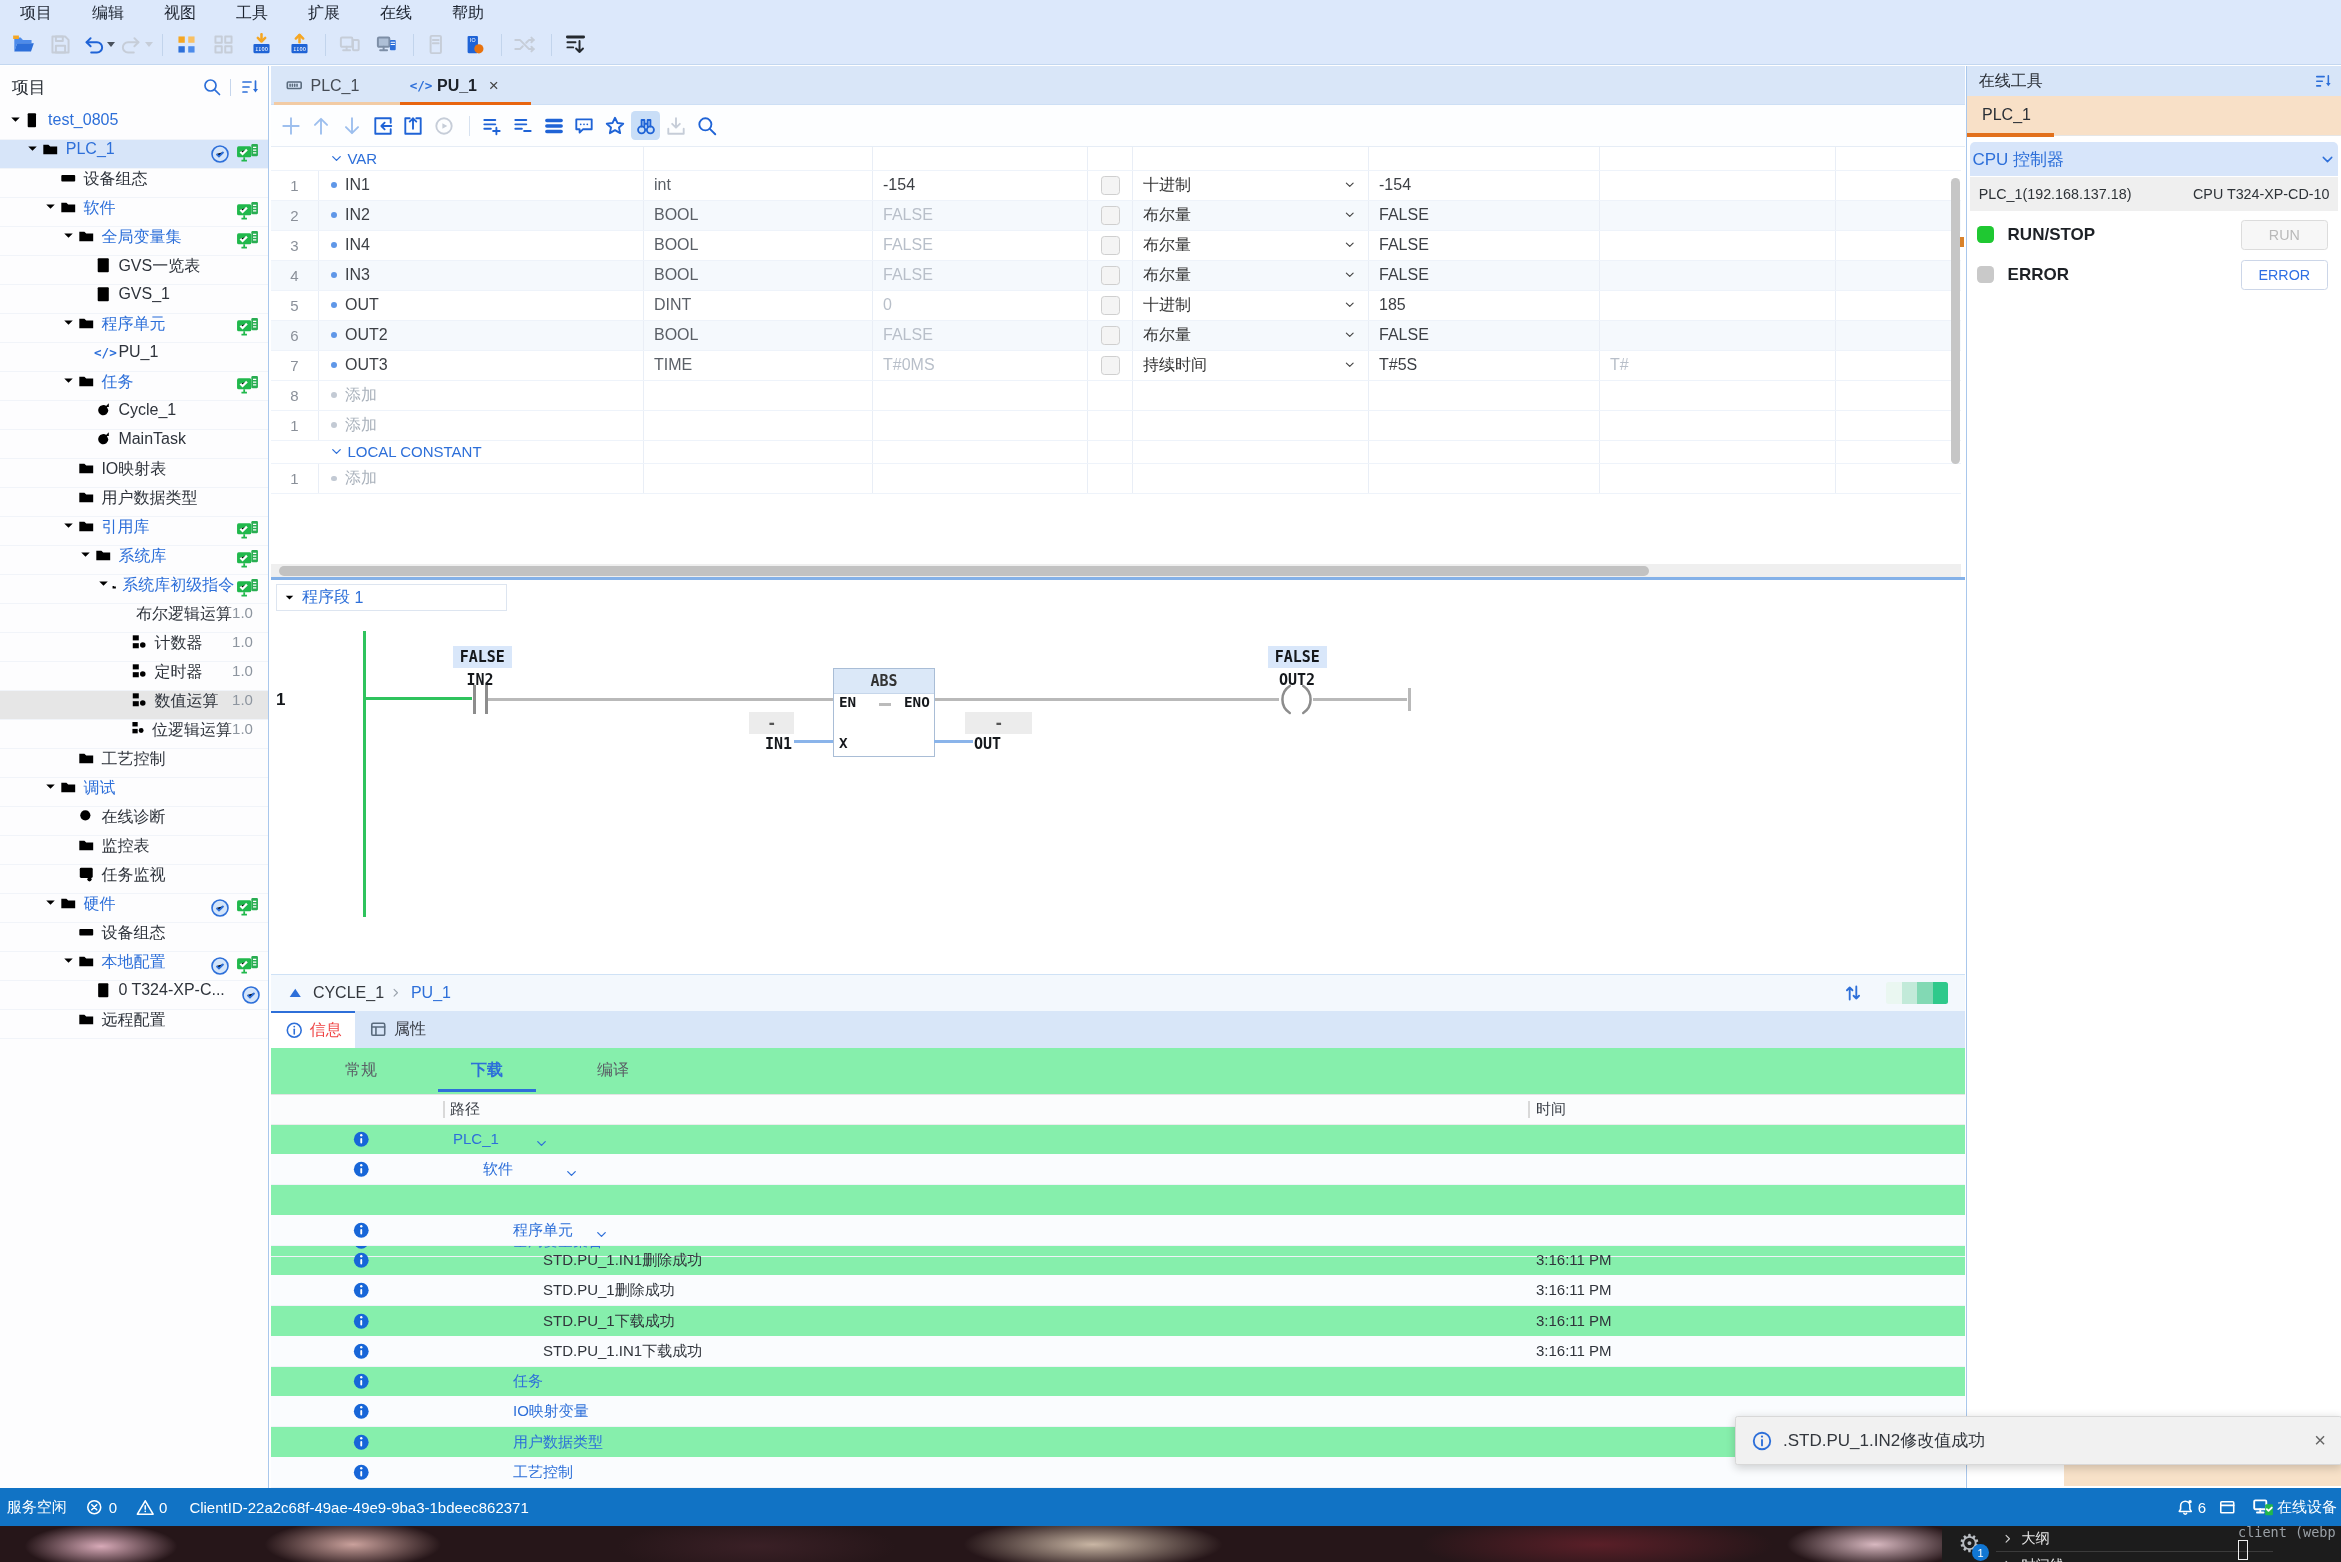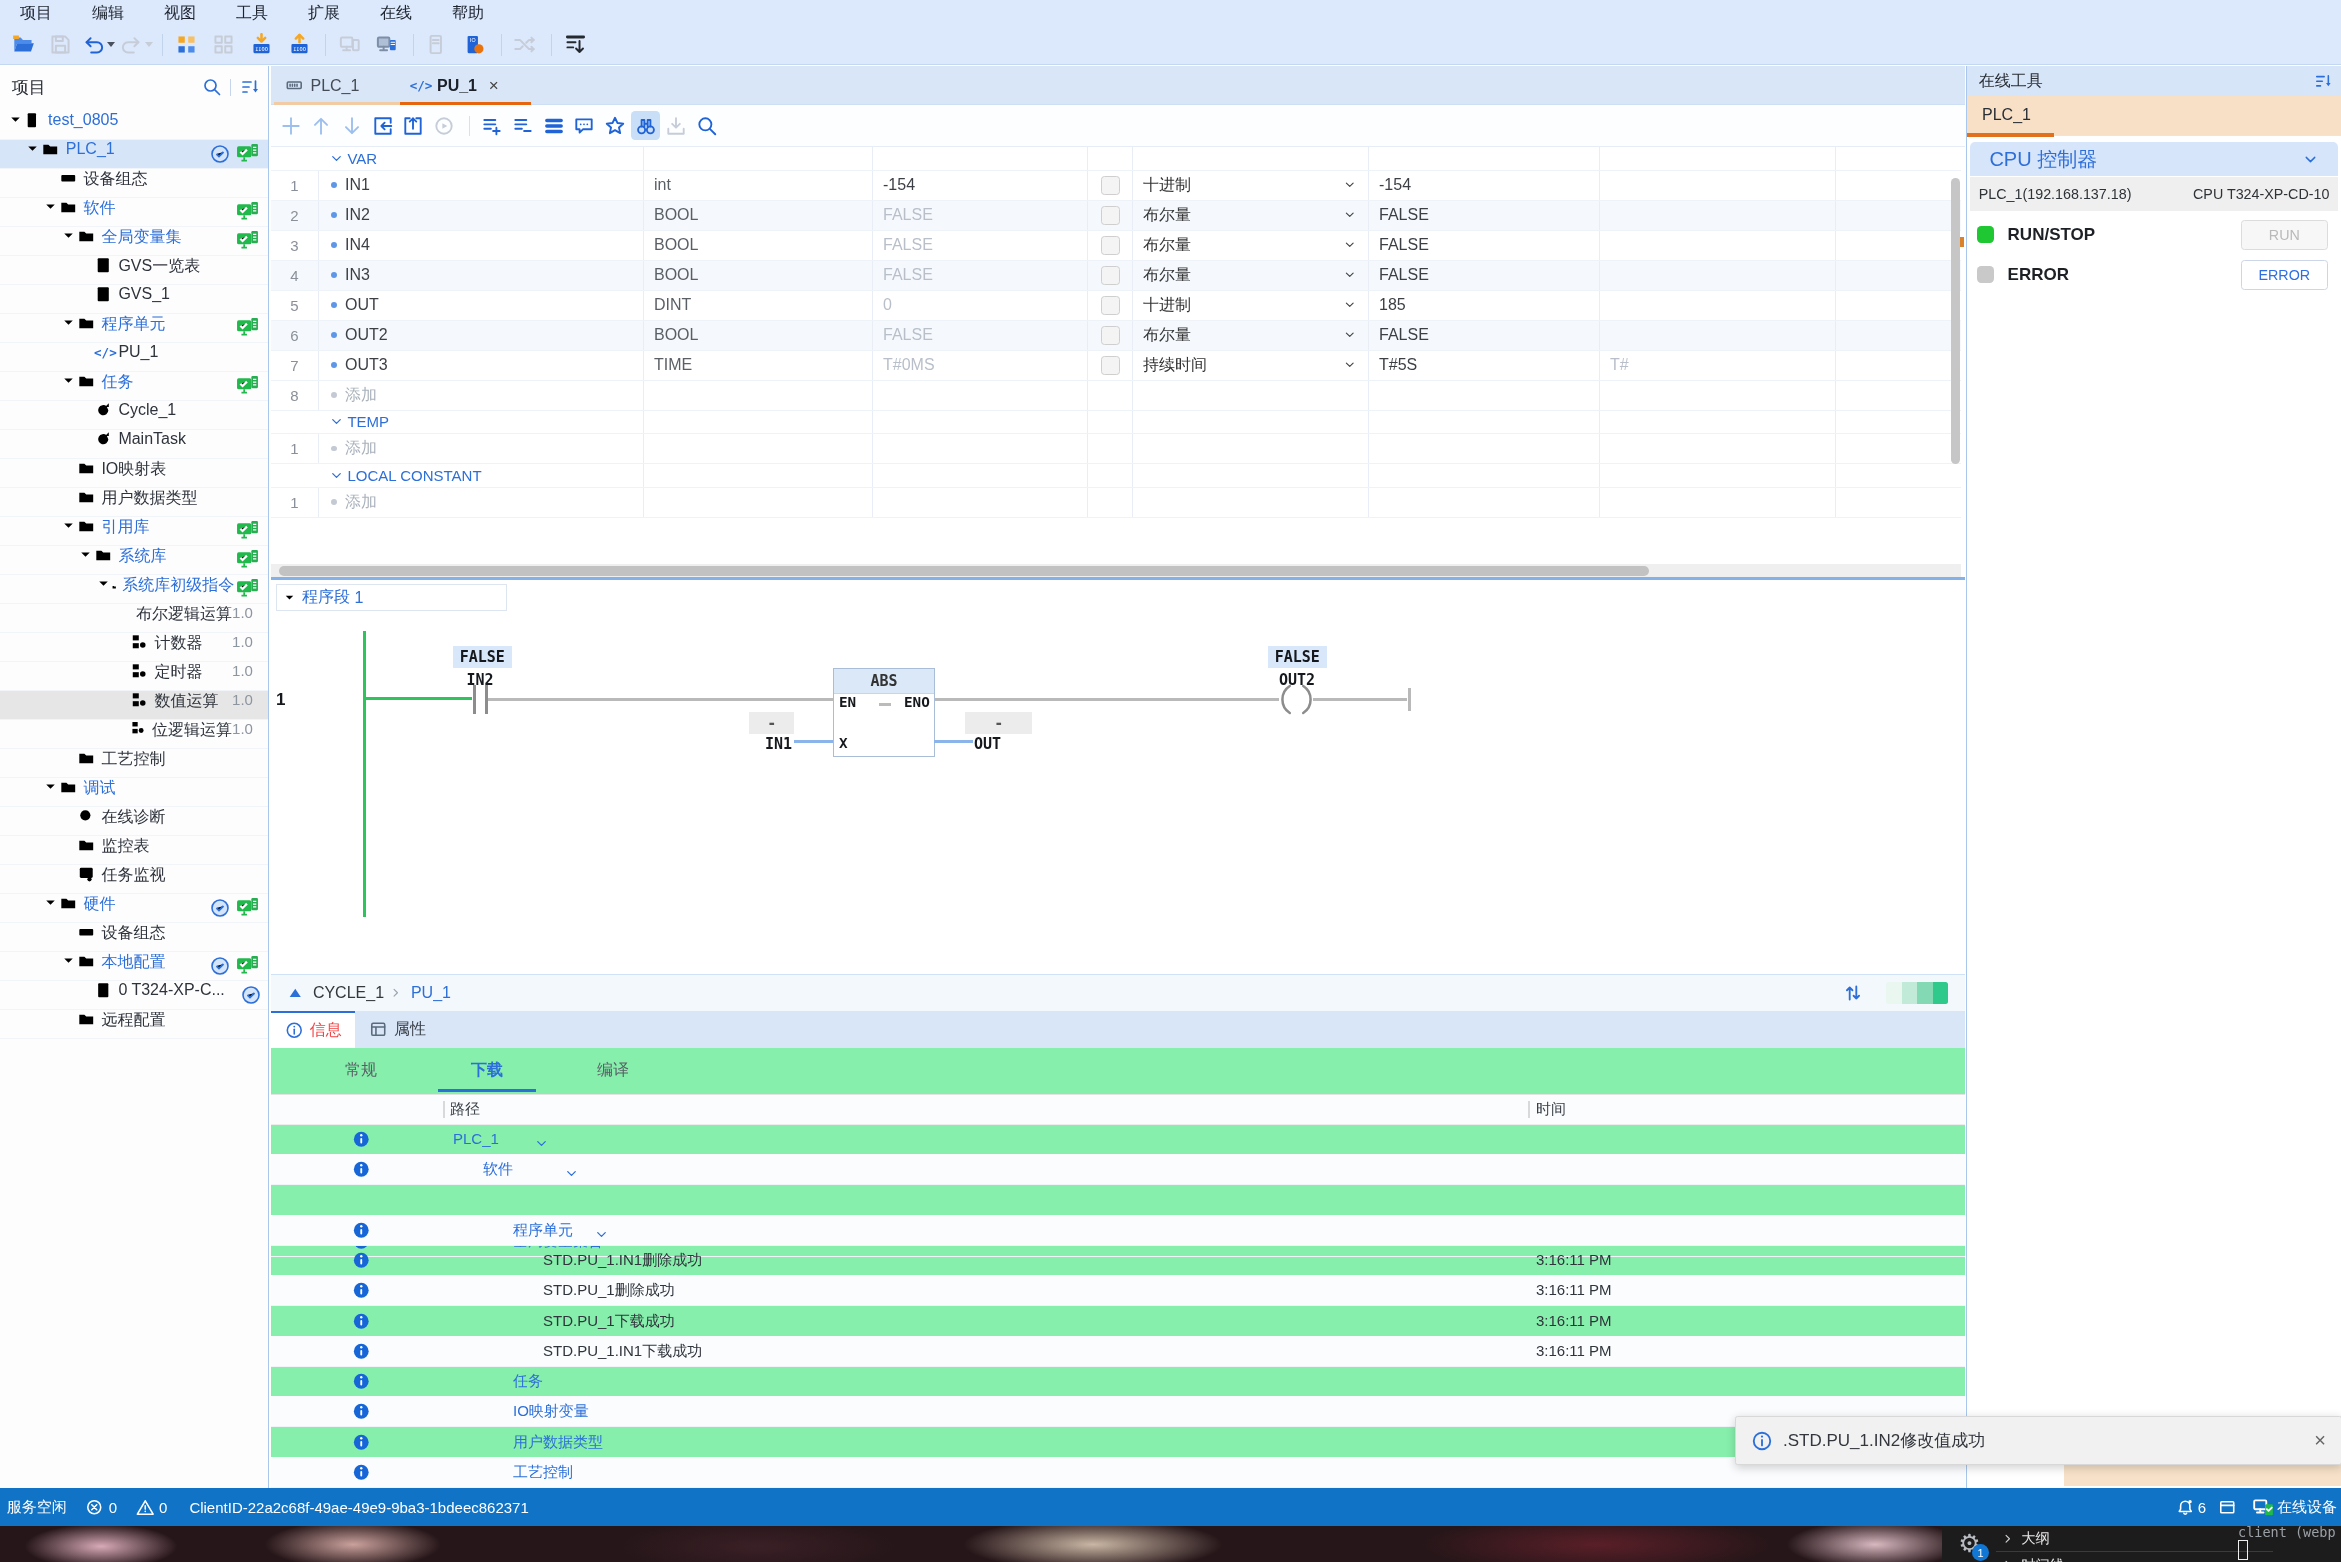--- a/index.html
+++ b/index.html
@@ -152,21 +152,21 @@
 
   
   #rpanel{left:1966px;top:66px;width:376px;height:1422px;background:#fff;border-left:1.7px solid #a9c7ec;box-sizing:border-box;z-index:2}
   #rp-head{height:30px;background:#d7e5f8;display:flex;align-items:center;padding:0 10px 0 11.8px;font-size:16px;color:#2a2f36}
   #rp-head .sp{flex:1}
   #rp-head .ic{color:#2d6fd9}
   #rp-tab{position:absolute;left:0;top:30px;right:0;height:40px;background:#f8e0c7;border-bottom:1.7px solid #e6e6e6;box-sizing:border-box}
   #rp-tab .lbl{position:absolute;left:15px;top:10px;font-size:16px;color:#2a2f36}
   #rp-tab .uline{position:absolute;left:0;bottom:-1.7px;width:87px;height:3.4px;background:#e2711d}
   #cpu-hdr{position:absolute;left:3.4px;right:4.2px;top:76px;height:34px;background:#d7e5fa;border-radius:5px 5px 0 0;
-           display:flex;align-items:center;padding:0 19px;box-sizing:border-box;font-size:20px;color:#2d6fd9}
+           display:flex;align-items:center;padding:0 2px;box-sizing:border-box;font-size:17px;color:#2d6fd9}
   #cpu-hdr .sp{flex:1}
   #cpu-hdr .chev{width:17px;height:17px;color:#2d6fd9}
   #dev-row{position:absolute;left:3.4px;right:4.2px;top:111px;height:34px;background:#efefef;display:flex;align-items:center;
            justify-content:space-between;padding:0 8.4px;box-sizing:border-box;font-size:14.3px;color:#2e3338}
   .led-row{position:absolute;left:3.4px;right:4.2px;height:37px;display:flex;align-items:center}
   .led{width:17px;height:17px;border-radius:4.2px;margin:0 13.5px 0 6.7px}
   .led-lbl{font-size:17px;font-weight:bold;color:#1d2126}
   .rbtn{position:absolute;right:10px;width:87px;height:30px;border-radius:3.4px;display:flex;align-items:center;justify-content:center;font-size:14.3px;box-sizing:border-box}
   #btn-run{background:#f7f7f7;border:0.8px solid #dcdcdc;color:#b9b9b9}
   #btn-stop{background:#fff;border:0.8px solid #ccd6e8;color:#2e6fe4}
@@ -1157,40 +1157,20 @@
             <span class="vadd">添加</span>
           </div>
           <div></div>
           <div></div>
           <div class="cell-keep"></div>
           <div></div>
           <div></div>
           <div></div>
           <div style="border-right:none"></div>
         </div>
-        <div class="vt-grid vrow" style="height: 23.5px;">
-          <div style="border-right:none"></div>
-          <div style="padding-left:0">
-            <span class="grp-label">
-              <span class="chev ic">
-                <svg viewBox="0 0 20 20">
-                  <path d="M5 7.5l5 5 5-5"></path>
-                </svg>
-              </span>
-              <span>TEMP</span>
-            </span>
-          </div>
-          <div></div>
-          <div></div>
-          <div class="cell-keep"></div>
-          <div></div>
-          <div></div>
-          <div></div>
-          <div style="border-right:none"></div>
-        </div>
         <div class="vt-grid vrow" style="height: 30px;">
           <div class="cell-num">1</div>
           <div style="padding-left:0">
             <span class="bullet gray"></span>
             <span class="vadd">添加</span>
           </div>
           <div></div>
           <div></div>
           <div class="cell-keep"></div>
           <div></div>

